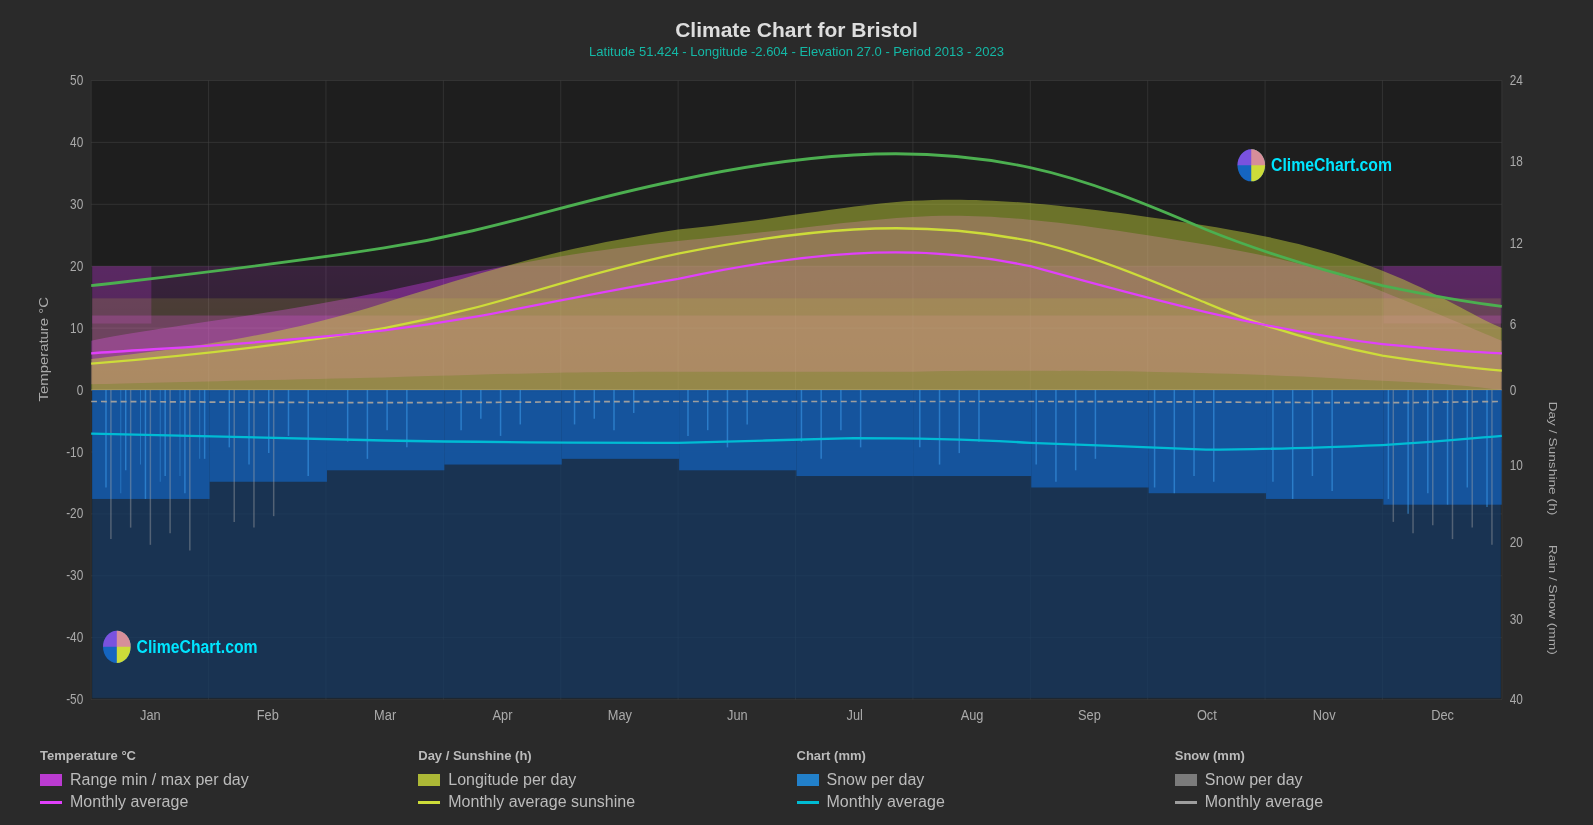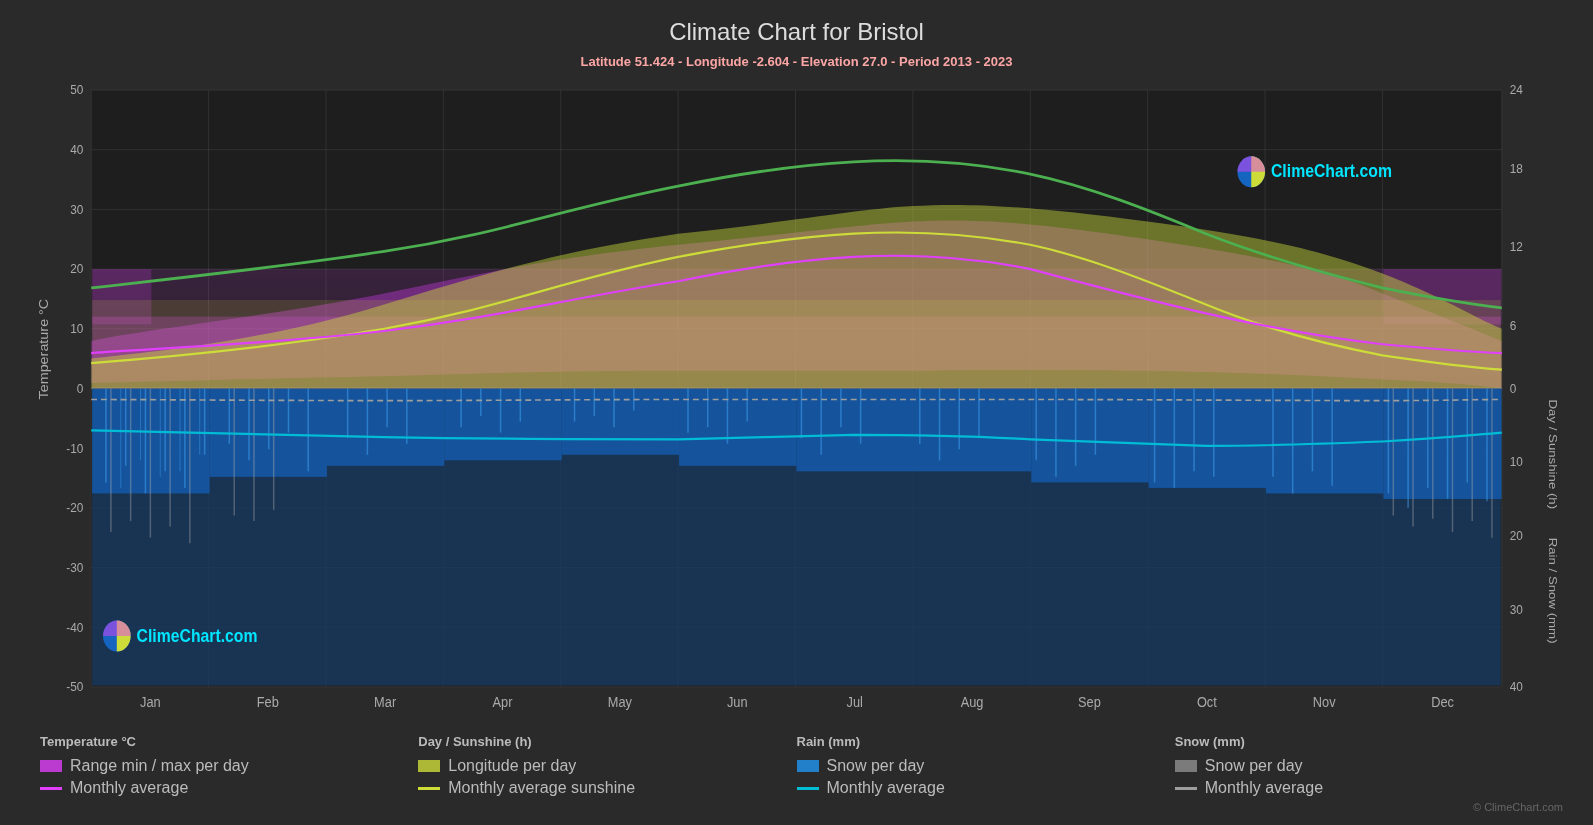--- a/index.html
+++ b/index.html
@@ -17,28 +17,27 @@
       display: flex;
       flex-direction: column;
       padding: 10px 20px;
     }
     .title-section {
       text-align: center;
       padding: 8px 0 4px;
     }
     .main-title {
       color: #ddd;
-      font-size: 24px;
-      font-weight: normal;
+      font-size: 21px;
+      font-weight: bold;
     }
     .subtitle {
-      color: #fca5a5;
+      color: #14b8a6;
       font-size: 13px;
-      margin-top: 8px;
-      font-weight: bold;
+      margin-top: 2px;
     }
     .chart-area {
       flex: 1;
       position: relative;
       margin: 6px 12px;
     }
     .legend-area {
       display: flex;
       flex-direction: row;
       padding: 8px 20px 4px;
@@ -422,21 +421,21 @@
         <span class="legend-swatch" style="background: #cddc39; opacity: 0.8;"></span>
         <span>Longitude per day</span>
       </div>
       <div class="legend-item">
         <span class="legend-line" style="background: #cddc39;"></span>
         <span>Monthly average sunshine</span>
       </div>
     </div>
 
     <div class="legend-col">
-      <div class="legend-title">Rain (mm)</div>
+      <div class="legend-title">Chart (mm)</div>
       <div class="legend-item">
         <span class="legend-swatch" style="background: #2196f3; opacity: 0.8;"></span>
         <span>Snow per day</span>
       </div>
       <div class="legend-item">
         <span class="legend-line" style="background: #00bcd4;"></span>
         <span>Monthly average</span>
       </div>
     </div>
 
@@ -446,14 +445,13 @@
         <span class="legend-swatch" style="background: #9e9e9e; opacity: 0.7;"></span>
         <span>Snow per day</span>
       </div>
       <div class="legend-item">
         <span class="legend-line" style="background: #9e9e9e;"></span>
         <span>Monthly average</span>
       </div>
     </div>
   </div>
 
-  <div class="copyright">© ClimeChart.com</div>
 </div>
 
 </body></html>

